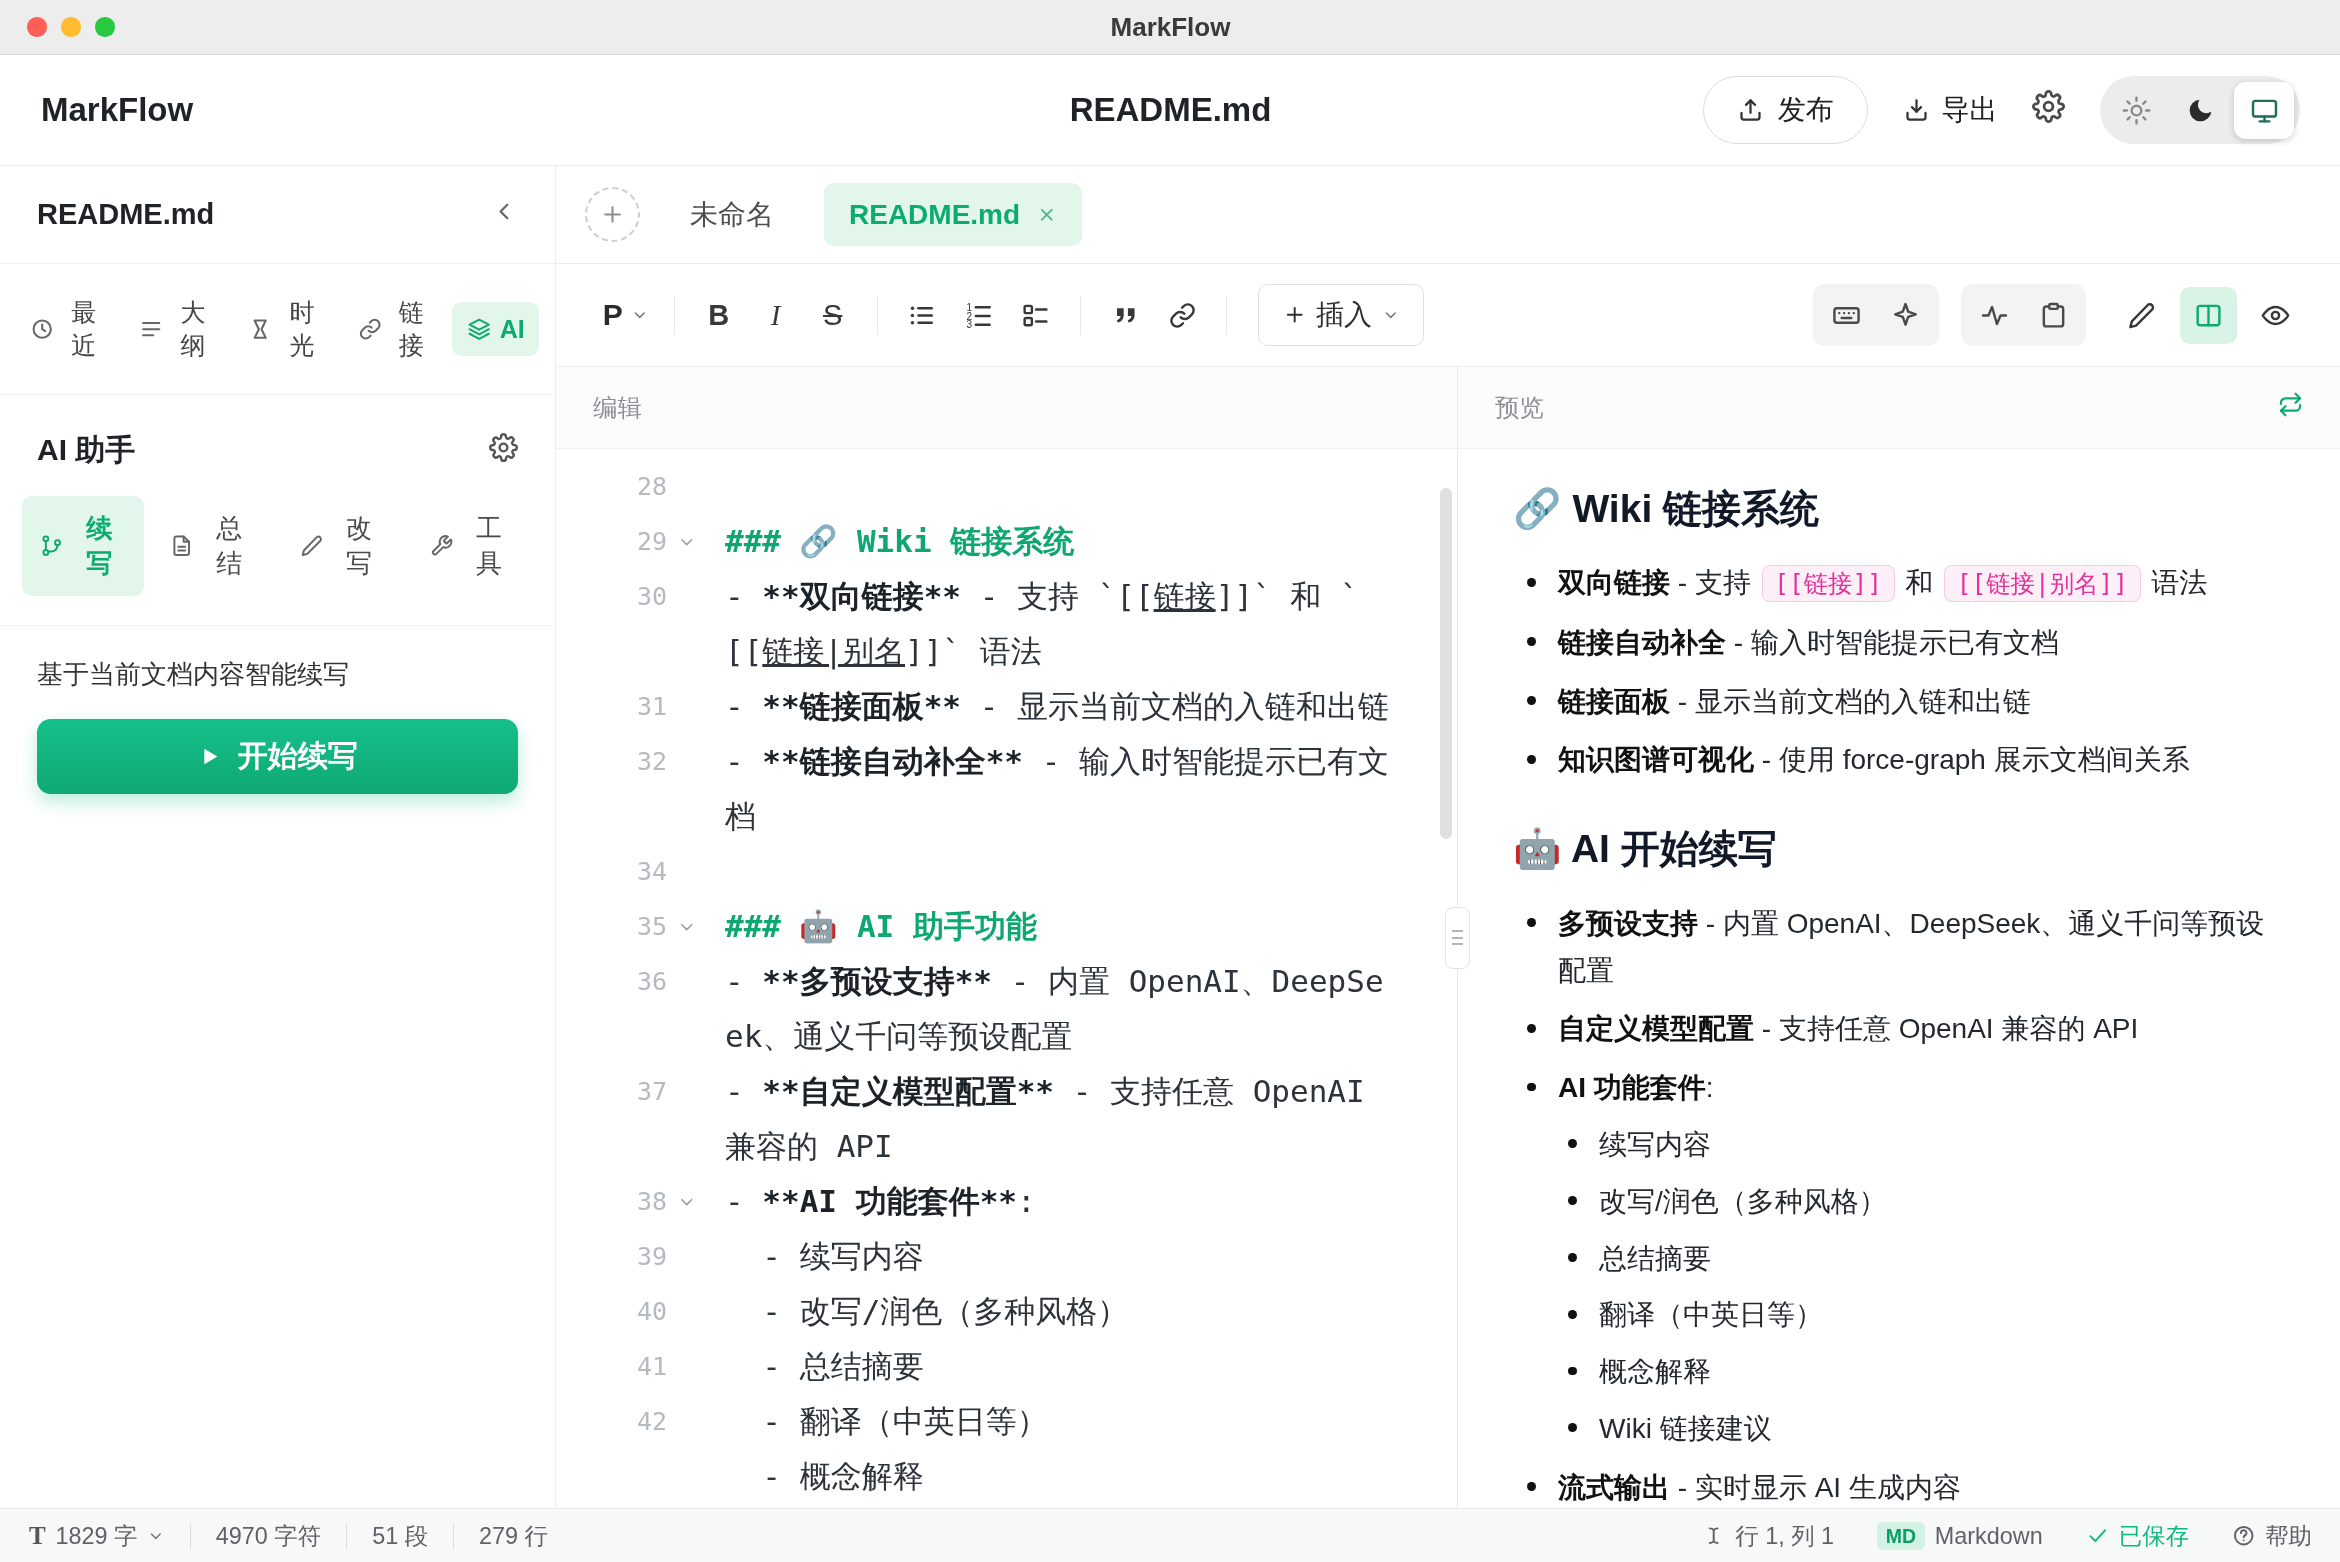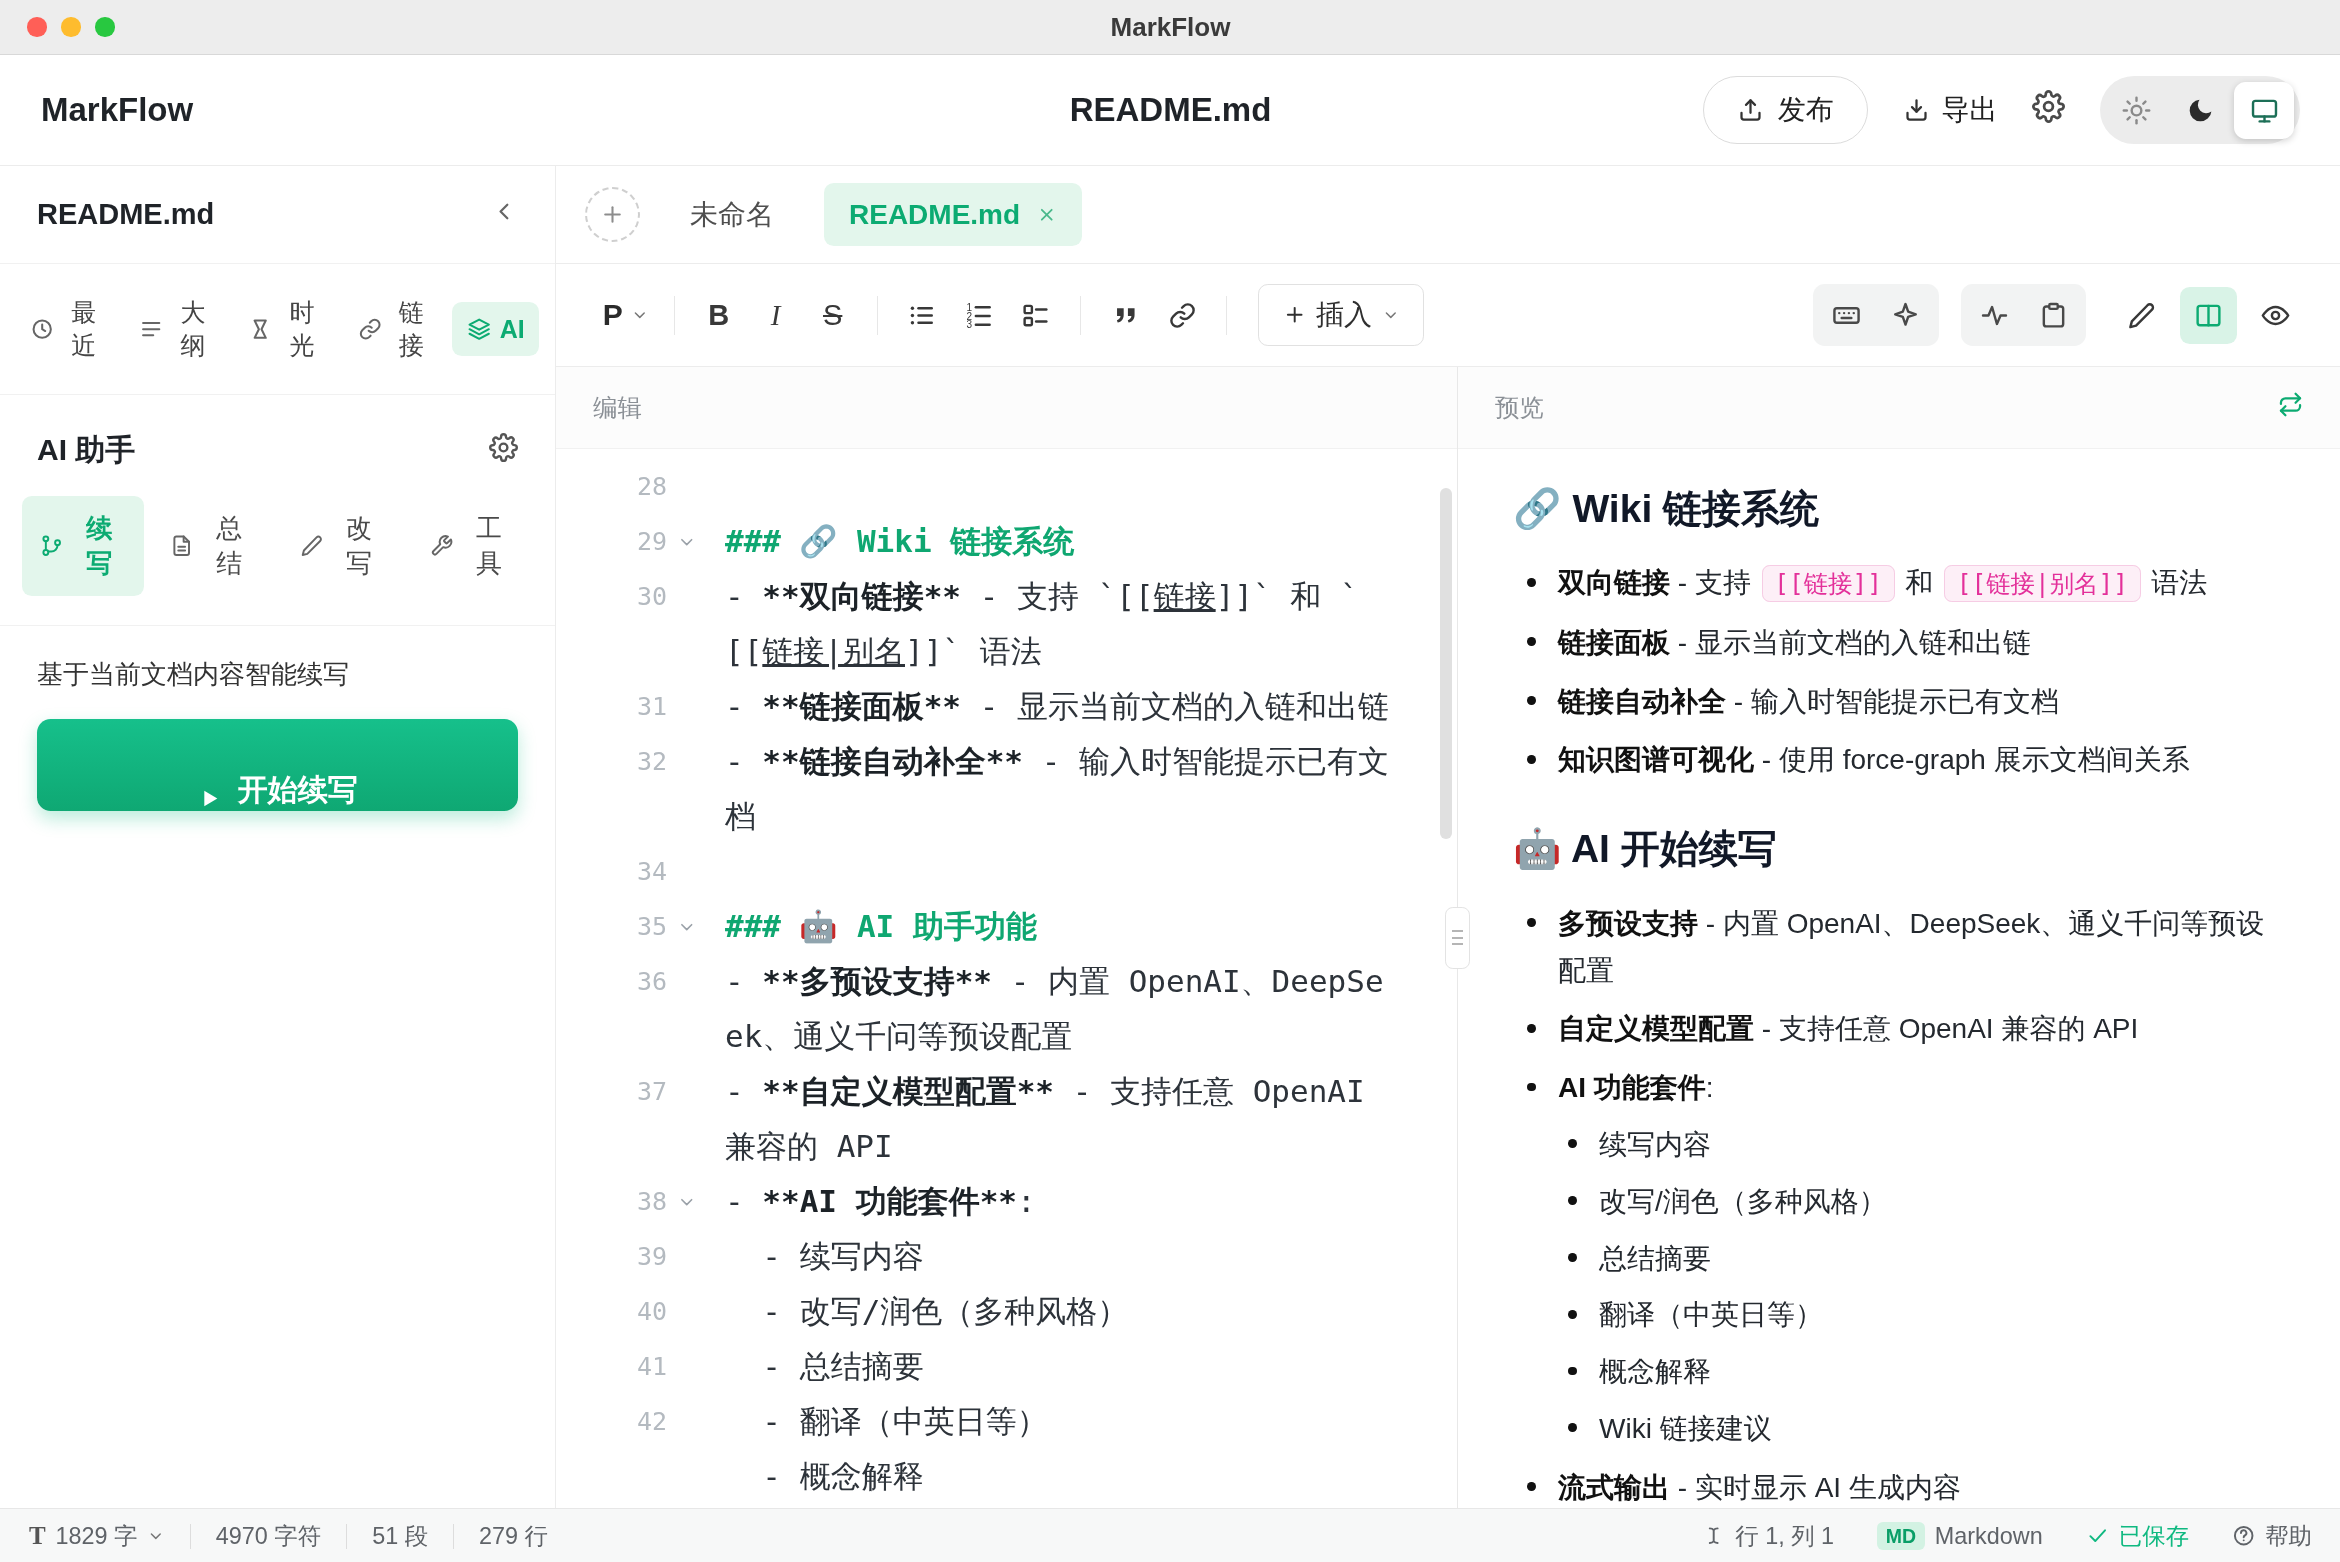--- a/index.html
+++ b/index.html
@@ -49,21 +49,21 @@
   .nav-tab.active .ic { color:#0cab72; }
   .ai-header { display:flex; align-items:center; justify-content:space-between; padding:35px 37px 25px; }
   .ai-title { font-size:30px; font-weight:700; }
   .ai-gear { color:#555; } .ai-gear .ic { font-size:29px; }
   .ai-tabs { display:flex; gap:7.8px; padding:0 21.5px 29px; border-bottom:1px solid #f1f1f1;align-items:flex-end; }
   .ai-tab { display:flex; align-items:center; gap:9.8px; padding:14.6px 18.5px; border-radius:9.8px; font-size:26px; color:#4a4a4a; }
   .ai-tab .ic { font-size:23.4px; color:#666; }
   .ai-tab.active { background:#e3f6ec; color:#0cab72; font-weight:600; }
   .ai-tab.active .ic { color:#0cab72; }
   .ai-desc { padding:31px 37px 0; font-size:26px; color:#333; }
-  .start-btn { margin:27px 37px; height:92px; flex:none; border-radius:13.7px; background:linear-gradient(180deg,#16c08b,#0fa873); color:#fff; font-size:30px; font-weight:600; display:flex; align-items:flex-end; justify-content:center; gap:15.6px; box-shadow:0 7.8px 17.6px rgba(16,185,129,.28); }
+  .start-btn { margin:27px 37px; height:75px; flex:none; border-radius:13.7px; background:linear-gradient(180deg,#16c08b,#0fa873); color:#fff; font-size:30px; font-weight:600; display:flex; align-items:center; justify-content:center; gap:15.6px; box-shadow:0 7.8px 17.6px rgba(16,185,129,.28); }
   .start-btn .ic { font-size:25px; }
 
   
   .main { flex:1; display:flex; flex-direction:column; min-width:0; }
   .doc-tabs { height:98px; flex:none; display:flex; align-items:center; gap:25px; padding:0 29px; border-bottom:1px solid #ececec; }
   .newtab-btn { width:55px; height:55px; flex:none; border:2px dashed #cfcfcf; border-radius:50%; color:#8d8d8d; display:flex; align-items:center; justify-content:center; }
   .newtab-btn .ic { font-size:25px; }
   .doc-tab { font-size:28px; color:#4f4f4f; padding:15.6px 25px; border-radius:9.8px; display:flex; align-items:center; gap:15.6px; }
   .doc-tab.active { background:#e3f6ec; color:#0cab72; font-weight:600; }
   .tab-close { font-size:21.5px; display:inline-flex; color:#4ab98c; }
@@ -644,22 +644,22 @@
                   <path d="M20.5 12.5v1a4 4 0 0 1-4 4h-13"></path>
                 </svg>
               </span>
           </button>
         </div>
         <div class="preview-body">
           <div>
               <h3 class="pv-h3">🔗 Wiki 链接系统</h3>
               <ul class="pv-ul">
                 <li class="pv-li"><span class="pv-b">双向链接</span><span class="pv-p"> - 支持 </span><code class="pv-code">[[链接]]</code><span class="pv-p"> 和 </span><code class="pv-code">[[链接|别名]]</code><span class="pv-p"> 语法</span></li>
+                <li class="pv-li"><span class="pv-b">链接自动补全</span><span class="pv-p"> - 输入时智能提示已有文档</span></li>
                 <li class="pv-li"><span class="pv-b">链接面板</span><span class="pv-p"> - 显示当前文档的入链和出链</span></li>
-                <li class="pv-li"><span class="pv-b">链接自动补全</span><span class="pv-p"> - 输入时智能提示已有文档</span></li>
                 <li class="pv-li"><span class="pv-b">知识图谱可视化</span><span class="pv-p"> - 使用 force-graph 展示文档间关系</span></li>
               </ul>
               <h3 class="pv-h3">🤖 AI 开始续写</h3>
               <ul class="pv-ul">
                 <li class="pv-li"><span class="pv-b">多预设支持</span><span class="pv-p"> - 内置 OpenAI、DeepSeek、通义千问等预设配置</span></li>
                 <li class="pv-li"><span class="pv-b">自定义模型配置</span><span class="pv-p"> - 支持任意 OpenAI 兼容的 API</span></li>
                 <li class="pv-li"><span class="pv-b">AI 功能套件</span><span class="pv-p">:</span><ul class="pv-ul pv-sub">
                     <li class="pv-li">续写内容</li>
                     <li class="pv-li">改写/润色（多种风格）</li>
                     <li class="pv-li">总结摘要</li>

